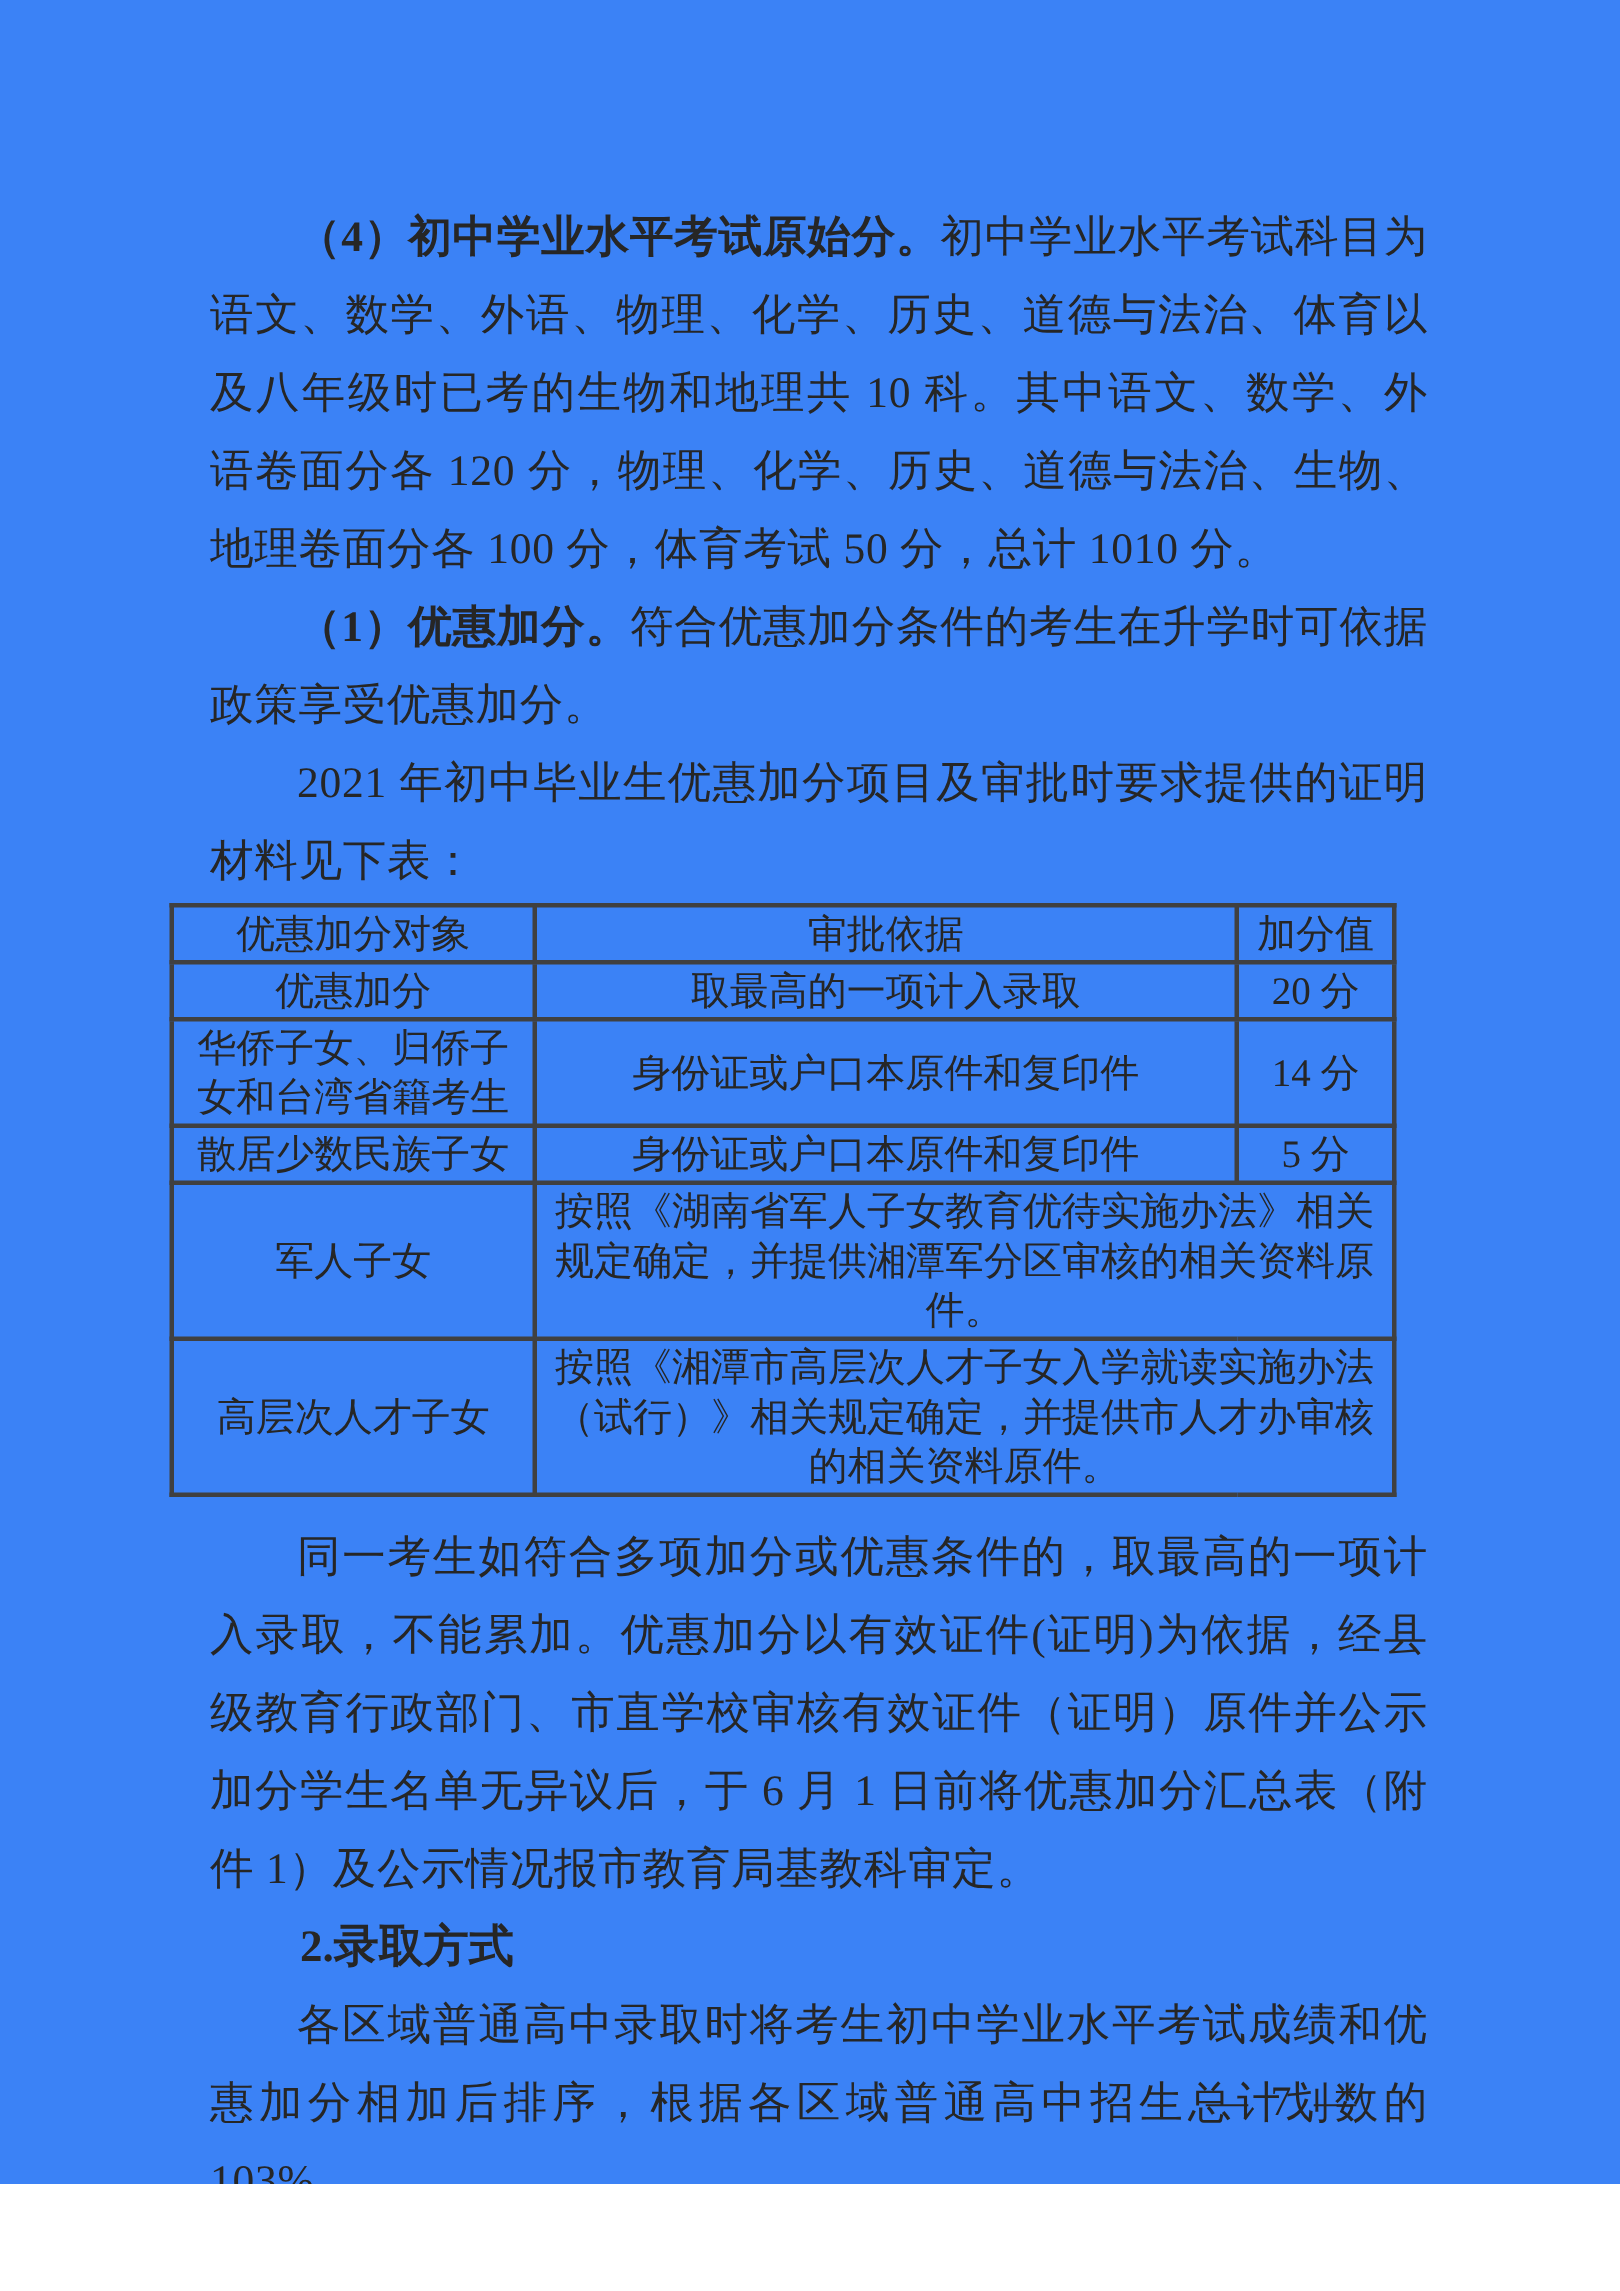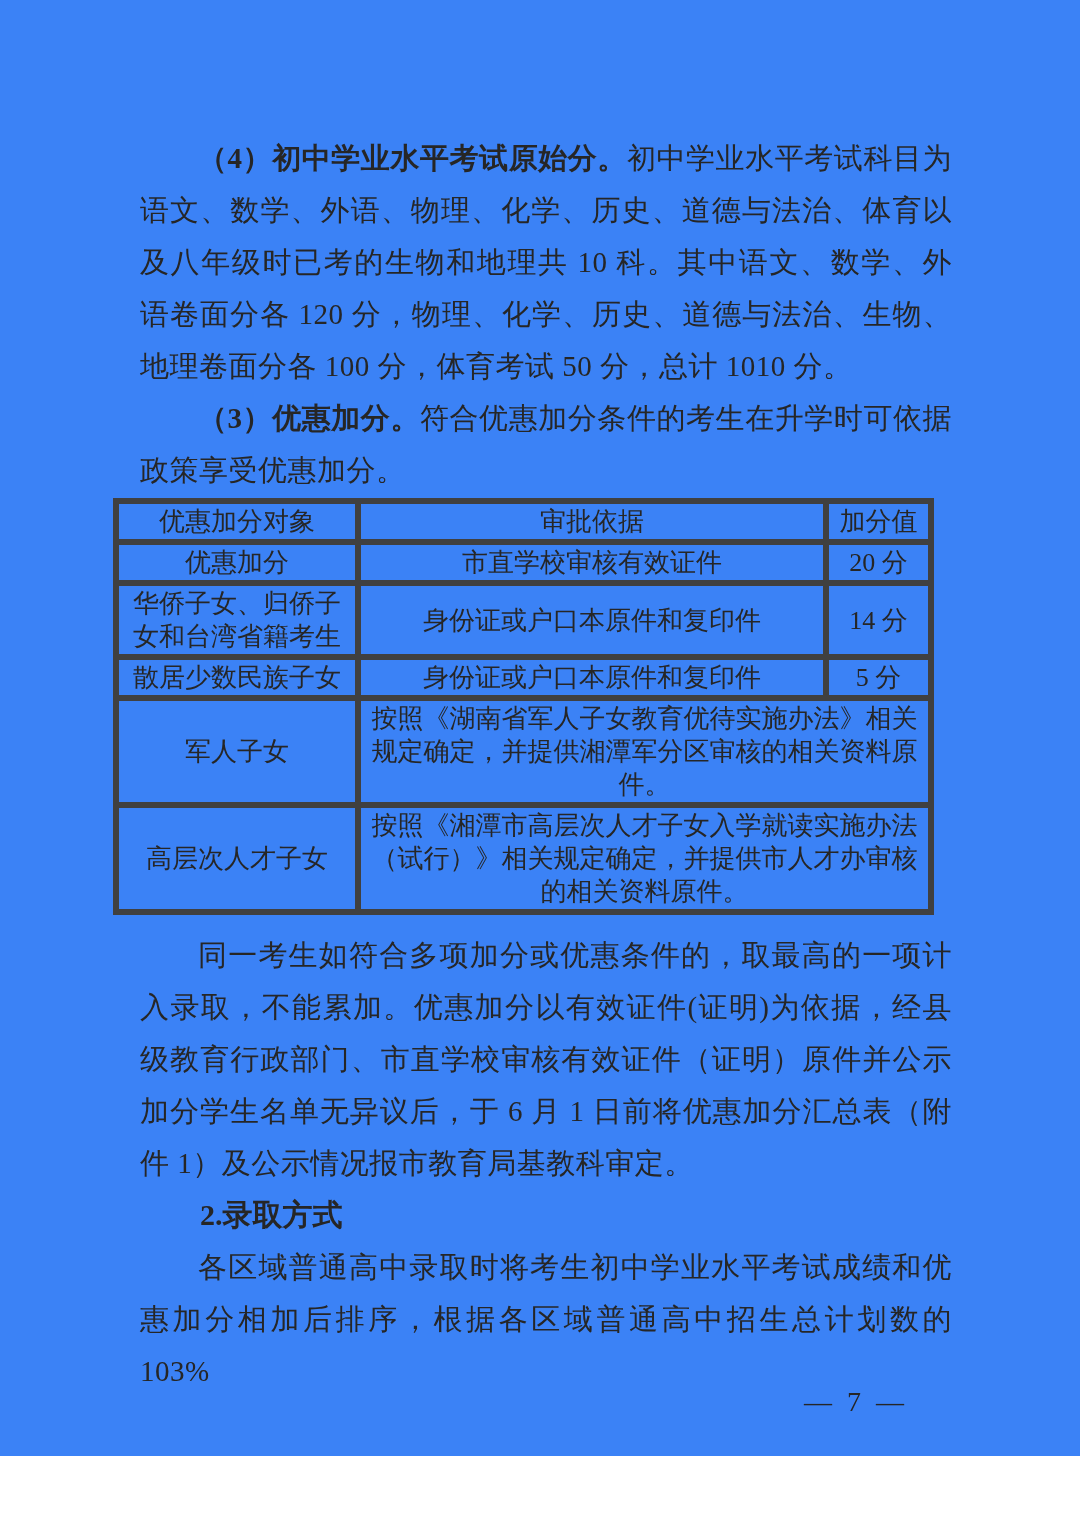--- a/index.html
+++ b/index.html
@@ -44,21 +44,21 @@
     border-collapse: collapse;
     table-layout: fixed;
     width: 815px;
     margin-left: -27px;
     margin-top: 2px;
     margin-bottom: 14px;
     font-size: 26px;
     color: #262626;
   }
   table.bonus th, table.bonus td {
-    border: 6px solid #404040;
+    border: 3px solid #404040;
     padding: 1px 4px;
     text-align: center;
     vertical-align: middle;
     font-weight: 400;
     line-height: 33px;
     overflow: hidden;
   }
   col.c-target { width: 242px; }
   col.c-basis  { width: 468px; }
   col.c-value  { width: 105px; }
@@ -82,38 +82,39 @@
   }
 </style>
 </head>
 <body>
 
 <div class="page">
   <div class="content">
 
     <p class="para"><span class="lead">（4）初中学业水平考试原始分。</span><span>初中学业水平考试科目为语文、数学、外语、物理、化学、历史、道德与法治、体育以及八年级时已考的生物和地理共 10 科。其中语文、数学、外语卷面分各 120 分，物理、化学、历史、道德与法治、生物、地理卷面分各 100 分，体育考试 50 分，总计 1010 分。</span></p>
 
-    <p class="para"><span class="lead">（3）优惠加分。</span><span>符合优惠加分条件的考生在升学时可依据政策享受优惠加分。</span></p>
+    <p class="para"><span class="lead">（1）优惠加分。</span><span>符合优惠加分条件的考生在升学时可依据政策享受优惠加分。</span></p>
 
+    <p class="para">2021 年初中毕业生优惠加分项目及审批时要求提供的证明材料见下表：</p>
 
     <table class="bonus">
       <colgroup>
         <col class="c-target">
         <col class="c-basis">
         <col class="c-value">
       </colgroup>
       <tbody>
           <tr class="r-head">
         <th>优惠加分对象</th>
         <th>审批依据</th>
         <th>加分值</th>
       </tr>
       <tr class="r-small">
         <td>优惠加分</td>
-        <td>市直学校审核有效证件</td>
+        <td>取最高的一项计入录取</td>
         <td>20 分</td>
       </tr>
       <tr class="r-mid">
         <td>华侨子女、归侨子女和台湾省籍考生</td>
         <td>身份证或户口本原件和复印件</td>
         <td>14 分</td>
       </tr>
       <tr class="r-small">
         <td>散居少数民族子女</td>
         <td>身份证或户口本原件和复印件</td>

